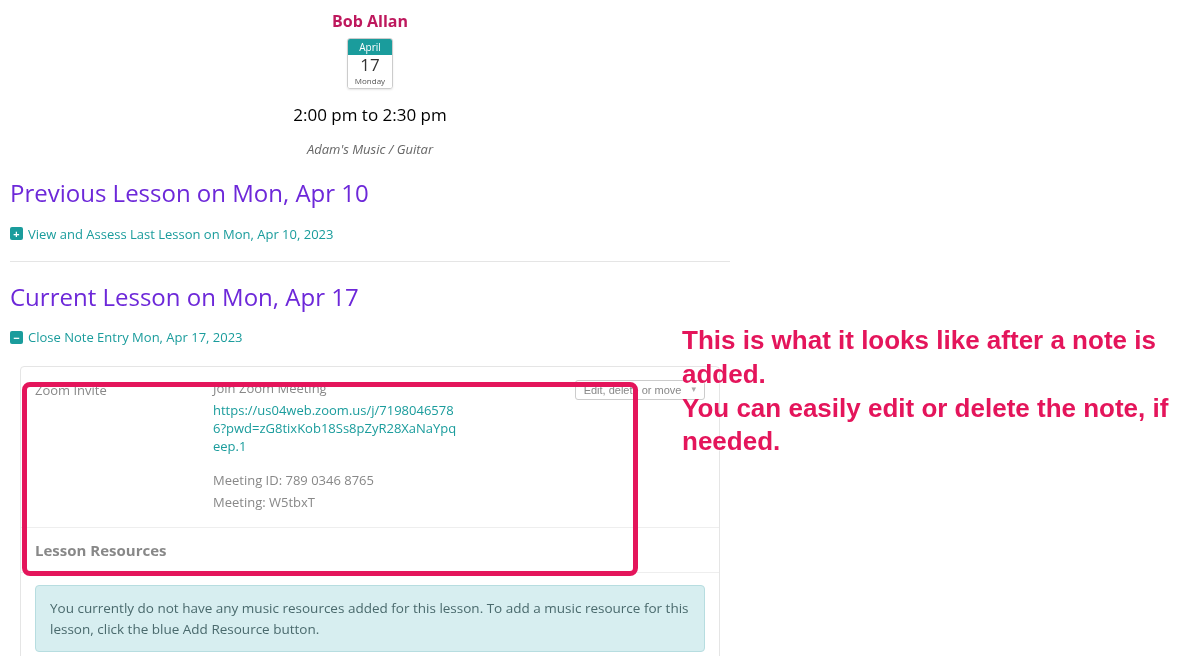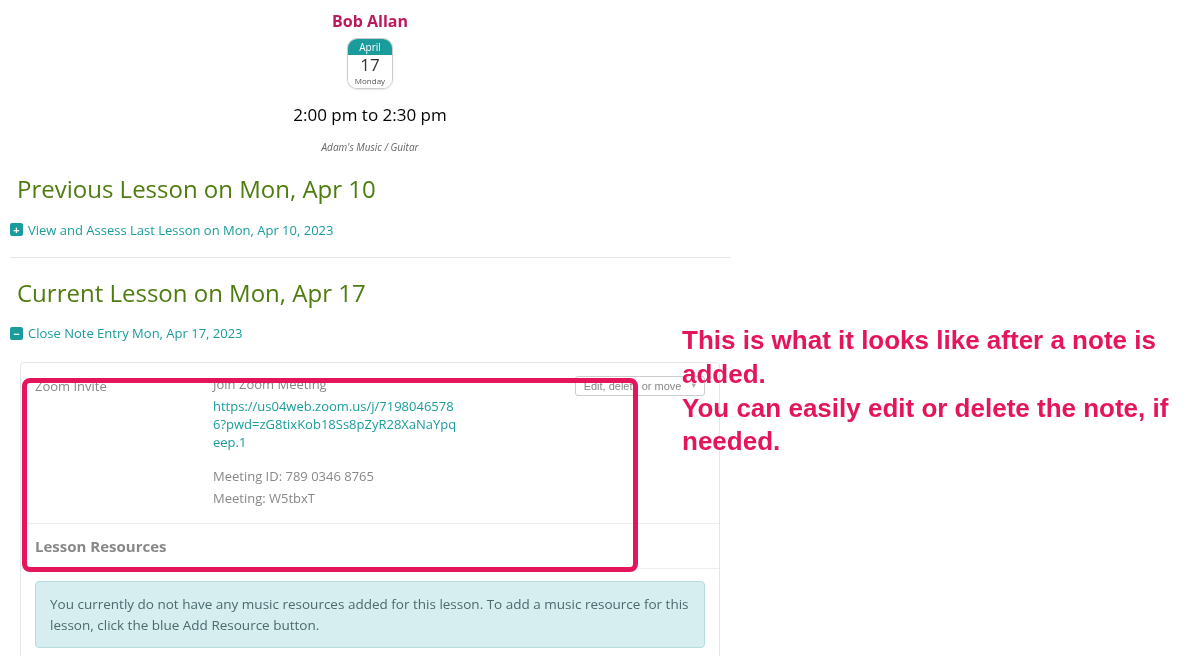--- a/index.html
+++ b/index.html
@@ -8,29 +8,29 @@
     font-family: "Open Sans", "Helvetica Neue", Helvetica, Arial, sans-serif;
     font-size: 14px;
     color: #333;
     background: #fff;
     width: 1200px;
   }
   .page { width: 740px; padding: 10px; }
   .header-block { text-align: center; margin-bottom: 16px; }
   .student-name { font-weight: 700; font-size: 16px; color: #be185d; margin-bottom: 6px; }
   .cal-icon {
-    display: inline-block; width: 46px; border: 1px solid #ccc; border-radius: 10px;
+    display: inline-block; width: 46px; border: 1px solid #ccc; border-radius: 3px;
     overflow: hidden; margin-bottom: 6px; box-shadow: 0 1px 2px rgba(0,0,0,0.1);
   }
   .cal-month { background: #1a9c9c; color: #fff; font-size: 10px; padding: 1px 0; }
   .cal-day { font-size: 17px; font-weight: 400; padding: 0; line-height: 1.2; background:#fff;}
   .cal-weekday { font-size: 8px; color: #555; padding-bottom: 2px; background:#fff;}
   .time-range { color: #000000; font-size: 17px; font-weight: 400; margin: 4px 0 14px; }
-  .location { font-style: italic; color: #666; font-size: 10px; }
-  .section-title { font-size: 24px; font-weight: 400; color: #4d7c0f; margin: 18px 7px 14px; }
+  .location { font-style: italic; color: #666; font-size: 13px; }
+  .section-title { font-size: 24px; font-weight: 400; color: #6d28d9; margin: 18px 0 14px; }
   hr.sep { border: none; border-top: 1px solid #e5e5e5; margin: 18px 0; }
   .teal-link { color: #1a9c9c; font-size: 13px; text-decoration: none; cursor: pointer; display: inline-flex; align-items: center; gap: 5px;}
   .icon-sq {
     display: inline-flex; width: 13px; height: 13px; background: #1a9c9c; border-radius: 2px;
     color: #fff; align-items: center; justify-content: center; font-size: 11px; font-weight: bold; line-height: 1;
   }
   .card {
     border: 1px solid #e5e5e5; border-radius: 4px; margin: 20px 10px 0; padding: 0;
   }
   .card-heading {

